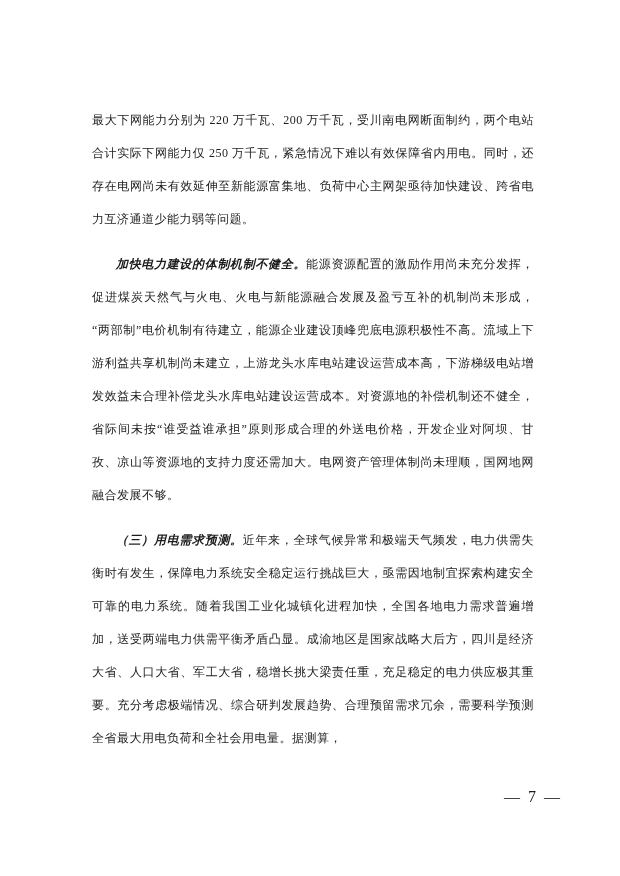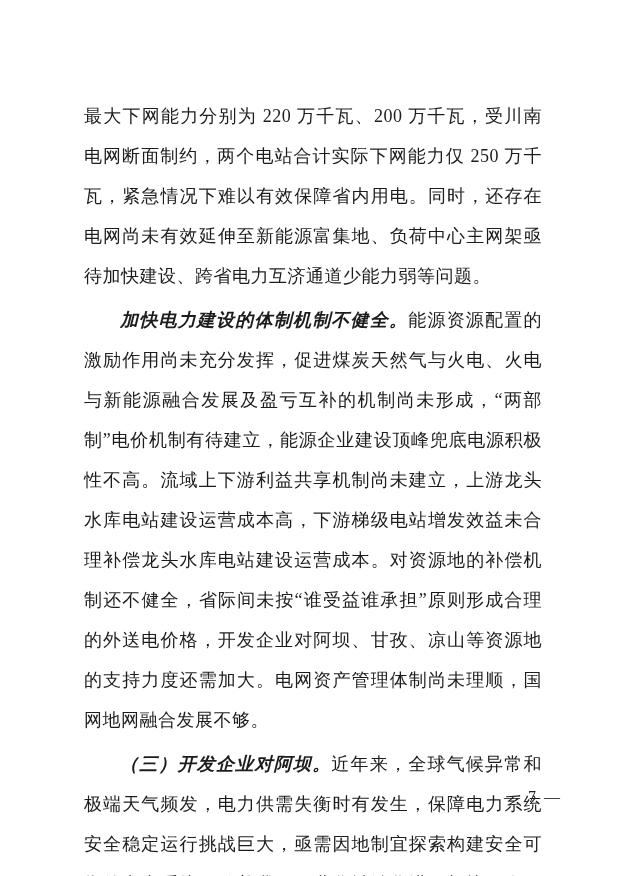--- a/index.html
+++ b/index.html
@@ -13,23 +13,23 @@
     height: 876px;
     margin: 0 auto;
     background: #ffffff;
     box-sizing: border-box;
     padding: 92px 74px 0 80px;
     overflow: hidden;
     font-family: "Liberation Serif", "DejaVu Serif", serif;
     color: #1c1c1c;
   }
   .doc-body p.para {
-    margin: 4px;
-    font-size: 18px;
-    line-height: 40px;
+    margin: 12px;
+    font-size: 12px;
+    line-height: 33px;
     letter-spacing: 0.5px;
     text-align: justify;
     text-justify: inter-ideograph;
     word-break: break-all;
   }
   .para.indent {
     text-indent: 2em;
   }
   .seg.lead-bold {
     font-weight: bold;
@@ -49,21 +49,21 @@
 <body>
 
 <div class="page">
 
   <main class="doc-body">
 
     <p class="para"><span class="seg regular">最大下网能力分别为 220 万千瓦、200 万千瓦，受川南电网断面制约，两个电站合计实际下网能力仅 250 万千瓦，紧急情况下难以有效保障省内用电。同时，还存在电网尚未有效延伸至新能源富集地、负荷中心主网架亟待加快建设、跨省电力互济通道少能力弱等问题。</span></p>
 
     <p class="para indent"><span class="seg lead-bold">加快电力建设的体制机制不健全。</span><span class="seg regular">能源资源配置的激励作用尚未充分发挥，促进煤炭天然气与火电、火电与新能源融合发展及盈亏互补的机制尚未形成，“两部制”电价机制有待建立，能源企业建设顶峰兜底电源积极性不高。流域上下游利益共享机制尚未建立，上游龙头水库电站建设运营成本高，下游梯级电站增发效益未合理补偿龙头水库电站建设运营成本。对资源地的补偿机制还不健全，省际间未按“谁受益谁承担”原则形成合理的外送电价格，开发企业对阿坝、甘孜、凉山等资源地的支持力度还需加大。电网资产管理体制尚未理顺，国网地网融合发展不够。</span></p>
 
-    <p class="para indent"><span class="seg lead-bold">（三）开发企业对阿坝。</span><span class="seg regular">近年来，全球气候异常和极端天气频发，电力供需失衡时有发生，保障电力系统安全稳定运行挑战巨大，亟需因地制宜探索构建安全可靠的电力系统。随着我国工业化城镇化进程加快，全国各地电力需求普遍增加，送受两端电力供需平衡矛盾凸显。成渝地区是国家战略大后方，四川是经济大省、人口大省、军工大省，稳增长挑大梁责任重，充足稳定的电力供应极其重要。充分考虑极端情况、综合研判发展趋势、合理预留需求冗余，需要科学预测全省最大用电负荷和全社会用电量。据测算，</span></p>
+    <p class="para indent"><span class="seg lead-bold">（三）用电需求预测。</span><span class="seg regular">近年来，全球气候异常和极端天气频发，电力供需失衡时有发生，保障电力系统安全稳定运行挑战巨大，亟需因地制宜探索构建安全可靠的电力系统。随着我国工业化城镇化进程加快，全国各地电力需求普遍增加，送受两端电力供需平衡矛盾凸显。成渝地区是国家战略大后方，四川是经济大省、人口大省、军工大省，稳增长挑大梁责任重，充足稳定的电力供应极其重要。充分考虑极端情况、综合研判发展趋势、合理预留需求冗余，需要科学预测全省最大用电负荷和全社会用电量。据测算，</span></p>
 
   </main>
 
   <footer class="page-footer">
     <span>— 7 —</span>
   </footer>
 
 </div>
 
 </body></html>

